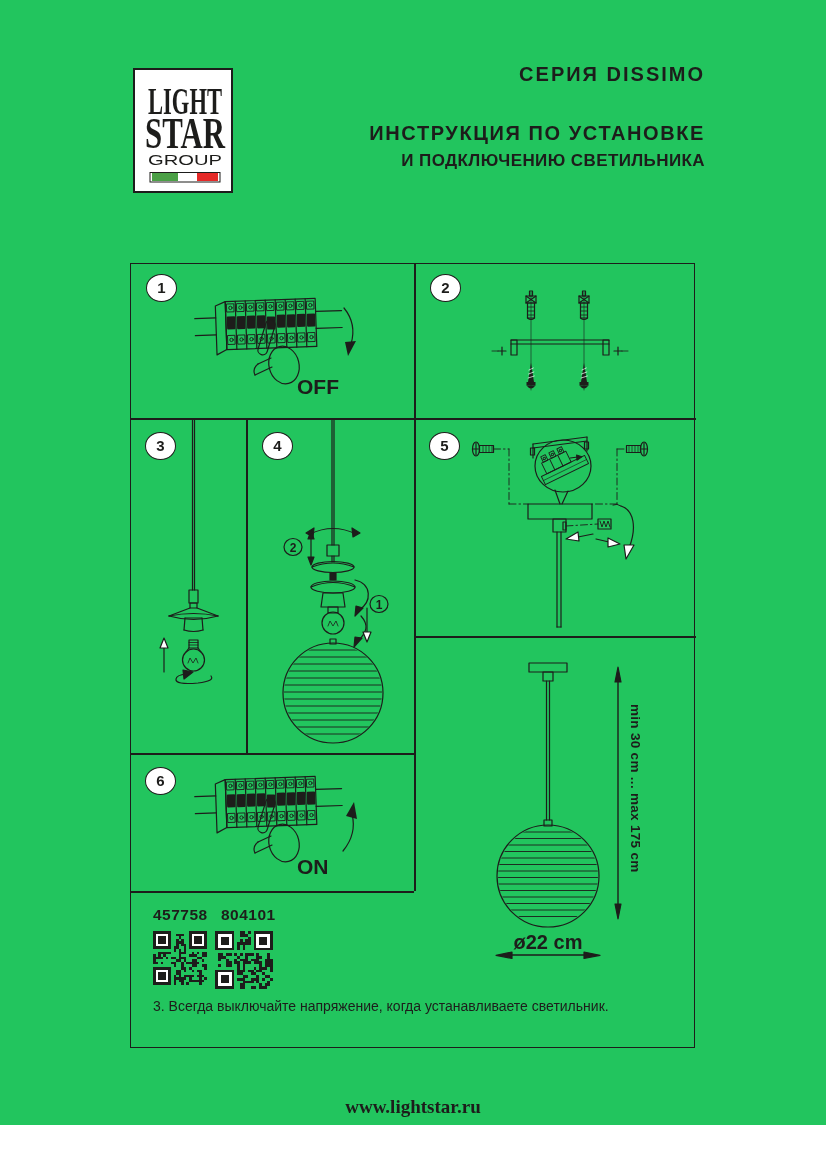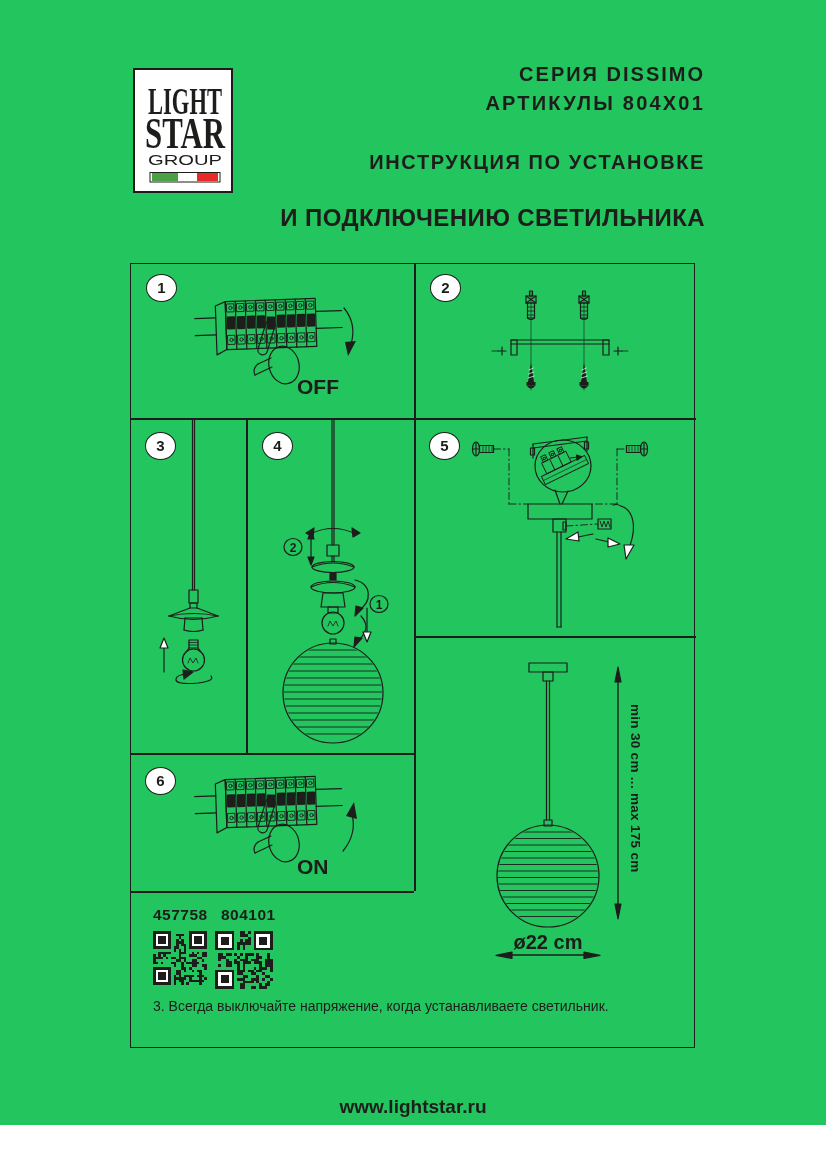--- a/index.html
+++ b/index.html
@@ -6,21 +6,21 @@
   html,body { width:826px; height:1169px; background:#fff; font-family:"Liberation Sans",sans-serif; color:#1d1d1b; }
   #page { position:relative; width:826px; height:1125px; background:#22c55e; overflow:hidden; }
 
   
   #logo-box { position:absolute; left:133px; top:68px; width:100px; height:125px; border:2px solid #1d1d1b; background:#fff; }
   #title-block { position:absolute; top:60px; right:121px; text-align:right; font-weight:bold; white-space:nowrap; }
   .title-line1 { font-size:20px; letter-spacing:2px; line-height:29px; }
   .title-line2 { font-size:20px; letter-spacing:2.2px; line-height:29px; }
   .title-gap { height:30px; }
   .title-line3 { font-size:20px; letter-spacing:1.6px; line-height:28px; }
-  .title-line4 { font-size:24px; letter-spacing:0.4px; line-height:28px;margin-top:28px; }
+  .title-line4 { font-size:17px; letter-spacing:0.4px; line-height:28px; }
 
   
   #grid { position:absolute; left:130px; top:263px; width:565px; height:785px; border:1.5px solid #1d1d1b; }
   .gline { position:absolute; background:#1d1d1b; }
   .panel { position:absolute; }
   .step-circle { position:absolute; width:31px; height:28px; border:1.6px solid #1d1d1b; border-radius:50%;
                  font-size:15px; font-weight:bold; text-align:center; line-height:25px; background:#fff; }
   svg { display:block; }
   .ink-stroke { stroke:#1d1d1b; stroke-width:1.2; fill:none; stroke-linecap:round; stroke-linejoin:round; }
 
@@ -29,21 +29,21 @@
   .qr { position:absolute; }
 
   
   #dim-height-label { position:absolute; left:228px; top:66px; transform:rotate(90deg); transform-origin:0 0;
                       font-size:13.5px; font-weight:bold; white-space:nowrap; letter-spacing:0.3px; }
   #dim-diameter-label { position:absolute; left:83px; top:293px; width:100px; text-align:center;
                         font-size:20px; font-weight:bold; }
 
   
   #notes { position:absolute; left:153px; top:995px; font-size:14px; line-height:22px; }
-  #footer-url { position:absolute; left:0; top:1096px; width:826px; text-align:center; font-size:19px; font-weight:bold; }
+  #footer-url { position:absolute; left:0; top:1096px; width:826px; text-align:center; font-size:19px; font-weight:bold;font-family:Liberation Serif, serif; }
 </style>
 </head>
 <body>
 
 <div id="page">
 
   <div id="logo-box">
     <svg width="100" height="125" viewBox="0 0 100 125">
       <g fill="#1d1d1b">
         <text x="13" y="44" font-family="Liberation Serif, serif" font-weight="bold" font-size="38" textLength="74" lengthAdjust="spacingAndGlyphs">LIGHT</text>
@@ -54,21 +54,20 @@
         <rect x="17" y="103" width="26" height="8" fill="#4ba046"></rect>
         <rect x="43" y="103" width="19" height="8" fill="#ffffff"></rect>
         <rect x="62" y="103" width="21" height="8" fill="#e52a28"></rect>
         <rect x="15" y="102.5" width="70" height="9.5" fill="none" stroke="#1d1d1b" stroke-width="1"></rect>
       </g>
     </svg>
   </div>
 
   <div id="title-block">
     <div class="title-line1">СЕРИЯ DISSIMO</div>
-    <div class="title-line2">АРТИКУЛЫ 804X01</div>
     <div class="title-gap"></div>
     <div class="title-line3">ИНСТРУКЦИЯ ПО УСТАНОВКЕ</div>
     <div class="title-line4">И ПОДКЛЮЧЕНИЮ СВЕТИЛЬНИКА</div>
   </div>
 
   <div id="grid">
 
     <div class="gline" style="left:283px; top:0; width:1.5px; height:627px;"></div>
     <div class="gline" style="left:0; top:154px; width:565px; height:1.5px;"></div>
     <div class="gline" style="left:115px; top:154px; width:1.5px; height:335px;"></div>

